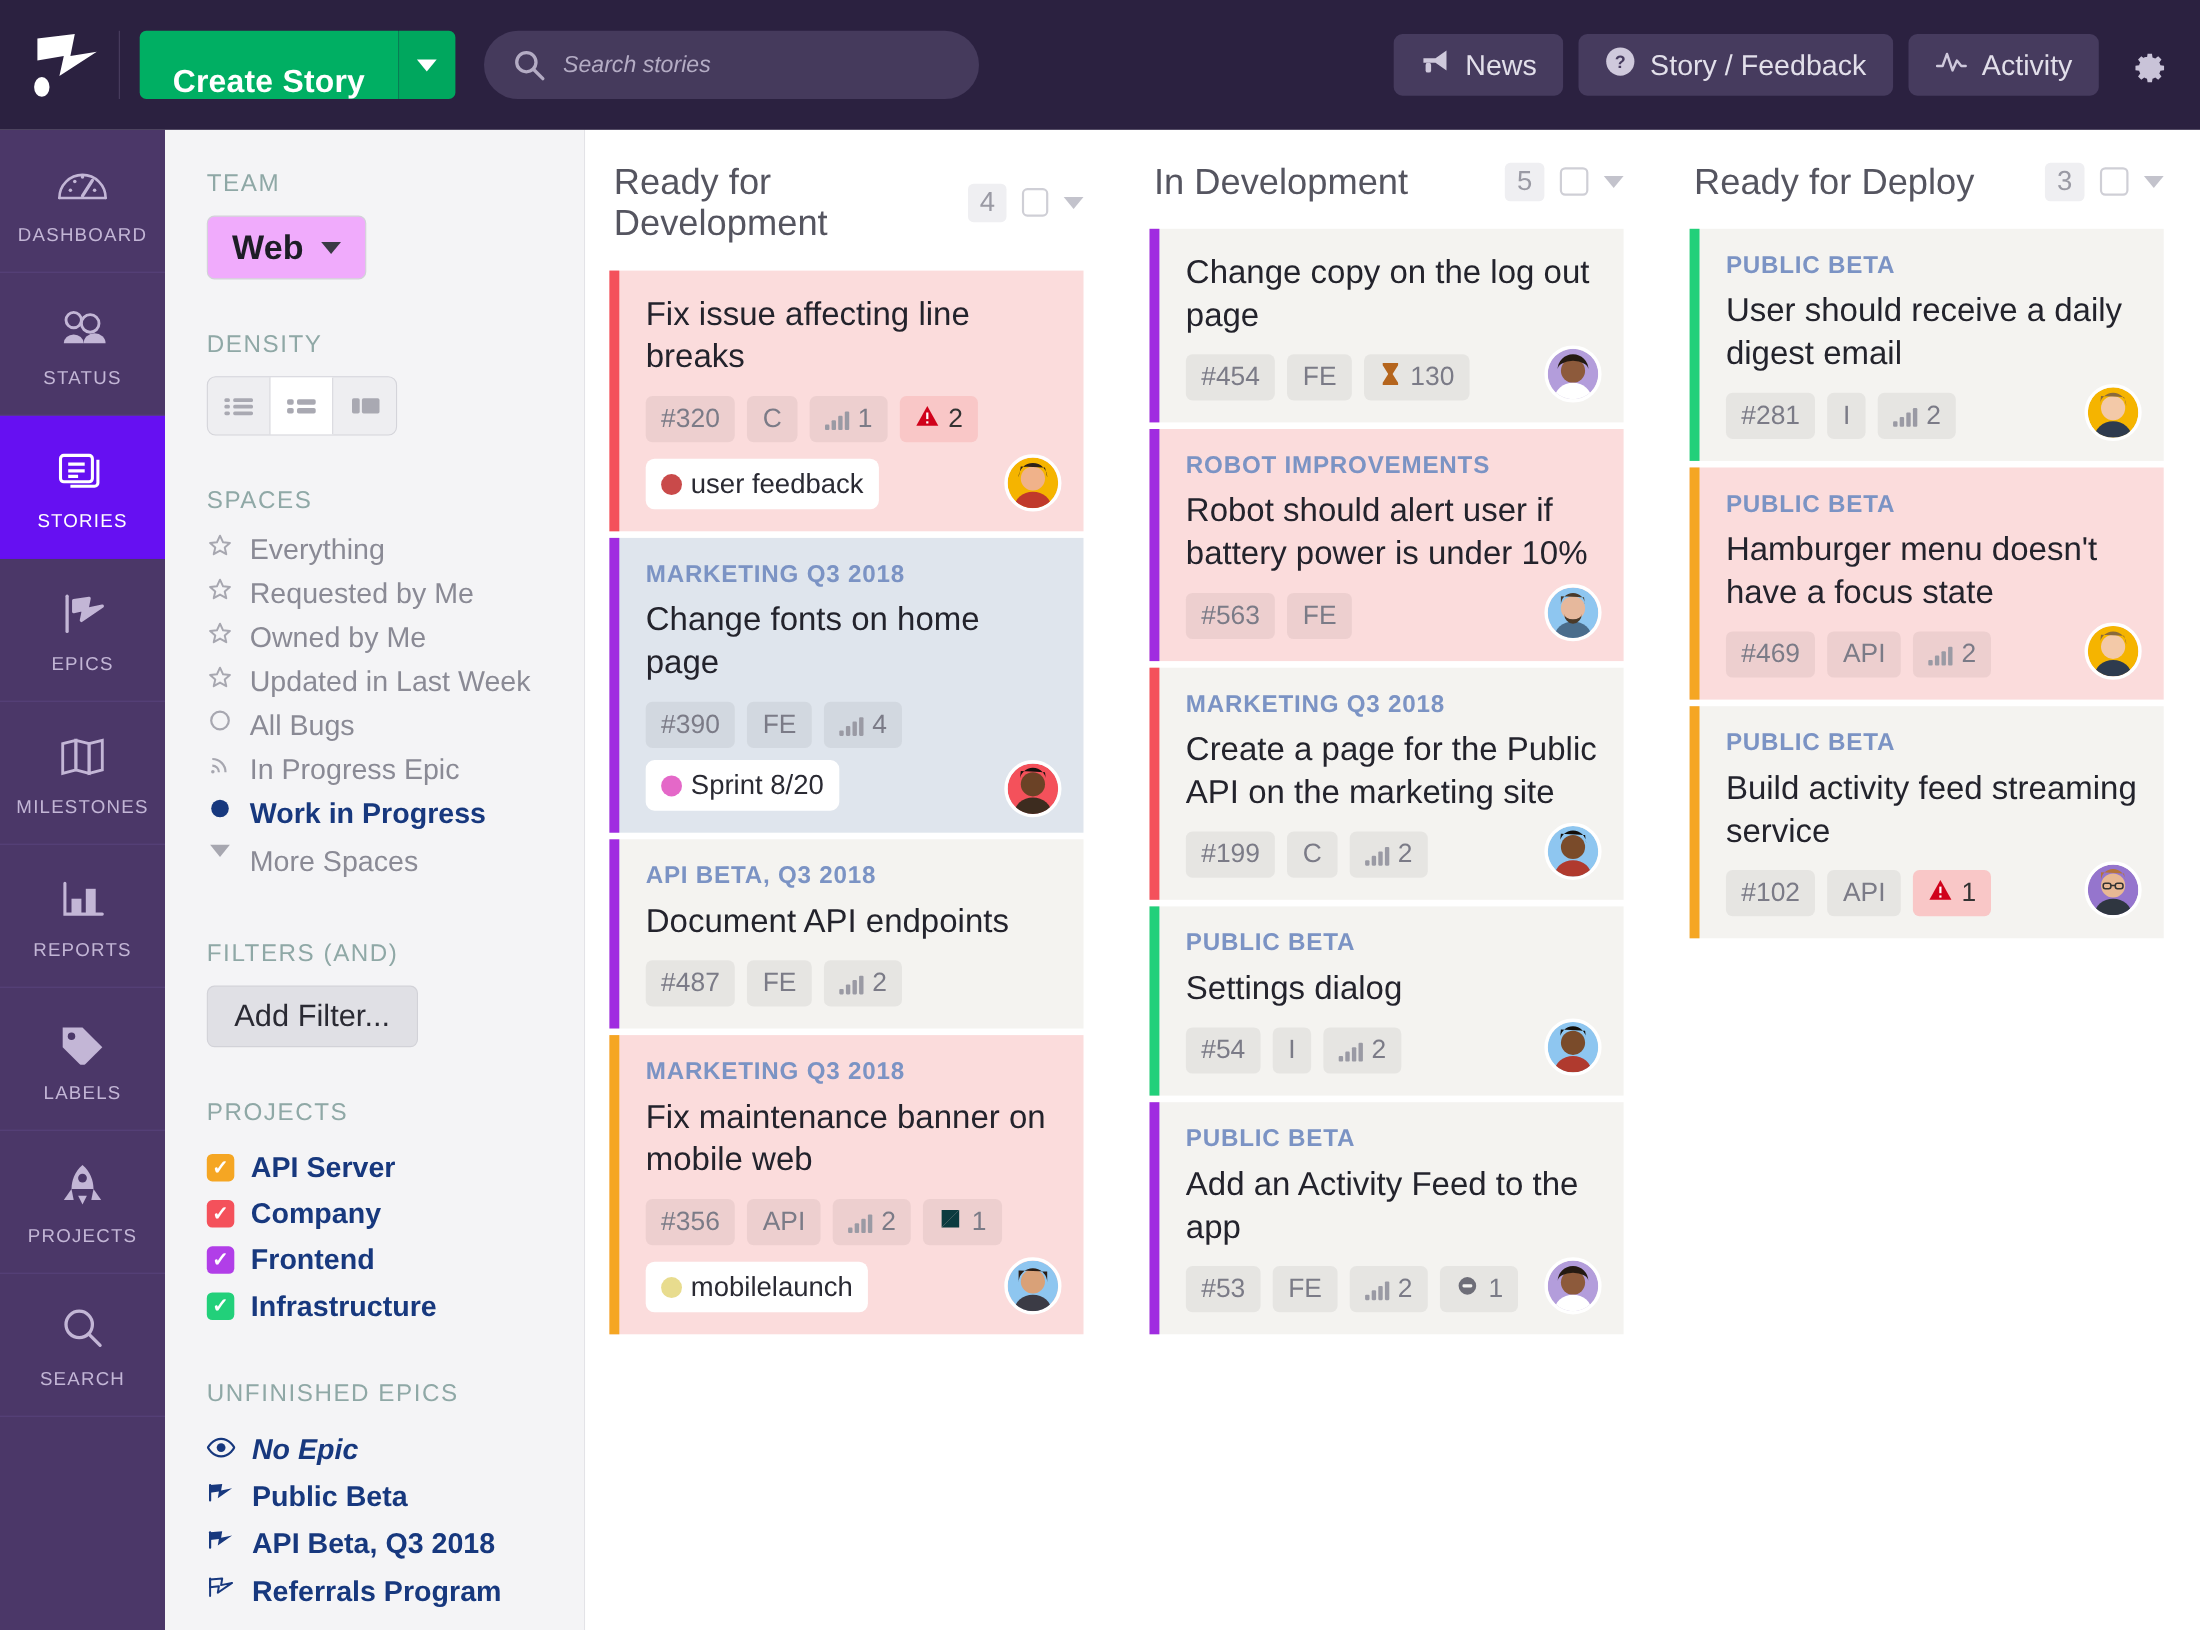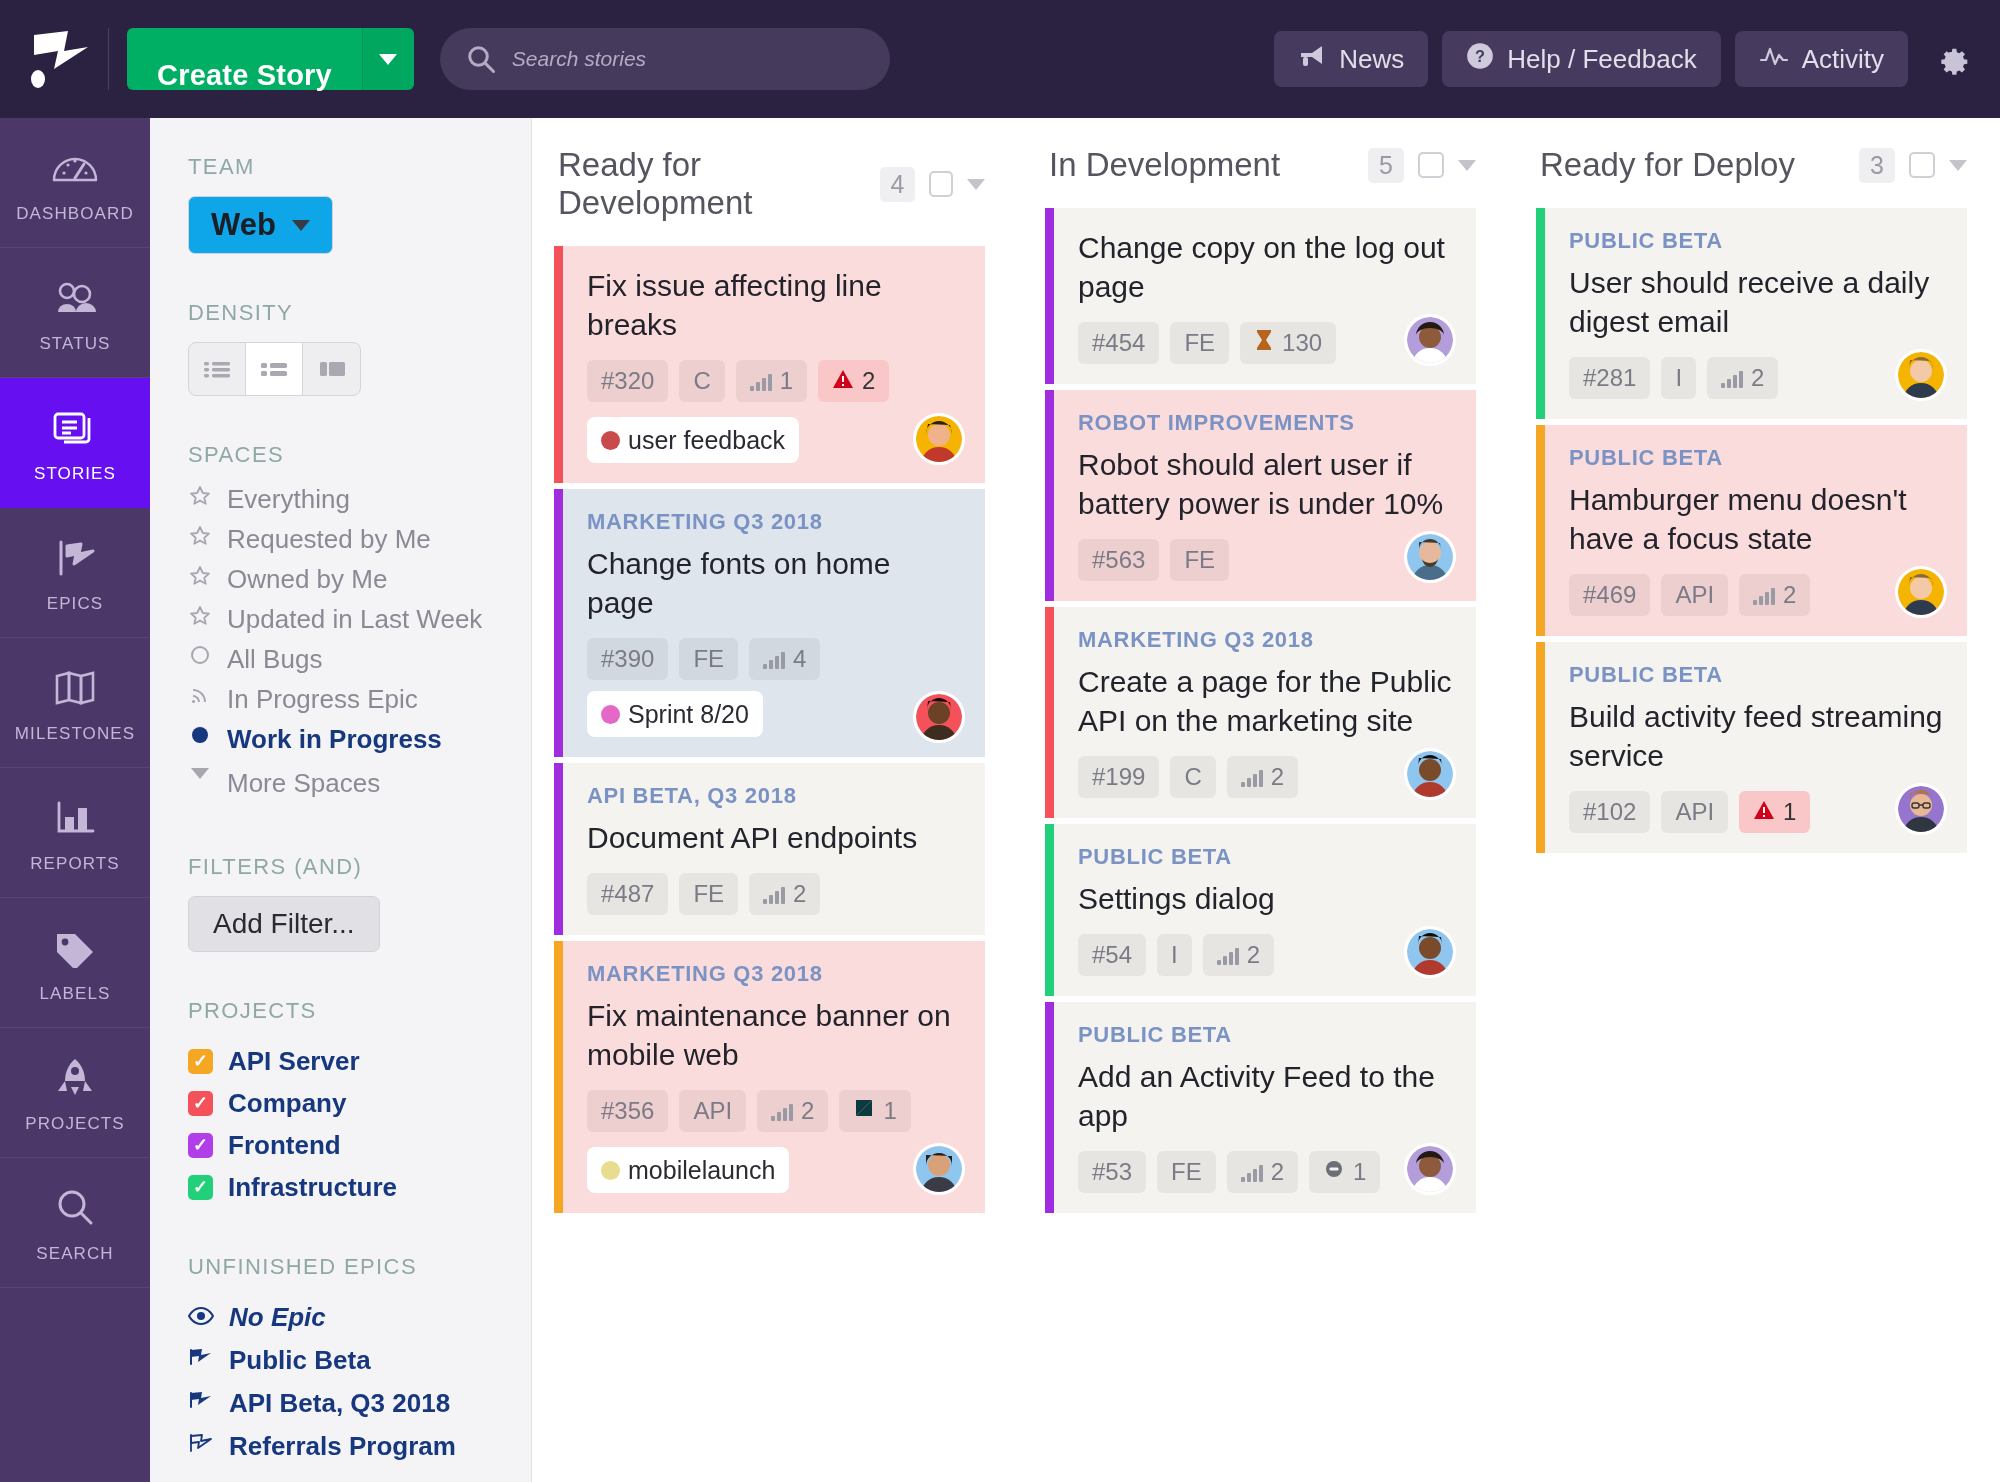--- a/index.html
+++ b/index.html
@@ -148,21 +148,21 @@
     padding: 36px 0 0 38px;
     overflow: hidden;
   }
   .sec-title {
     font-size: 22px;
     letter-spacing: 1.4px;
     color: #8fa8a6;
     margin-bottom: 16px;
   }
   .team-select {
-    background: #0ea5e9;
+    background: #f0abfc;
     border: 1px solid #d2d2d8;
     border-radius: 7px;
     height: 58px;
     padding: 0 22px;
     display: inline-flex;
     align-items: center;
     gap: 16px;
     font-size: 31px;
     font-weight: bold;
     color: #1d1d26;
@@ -367,21 +367,21 @@
       </span>
       <span>News</span>
     </button>
     <button class="pill">
       <span>
         <svg width="28" height="28" viewBox="0 0 24 24">
             <circle cx="12" cy="12" r="11" fill="#cfc9dc"></circle>
             <text x="12" y="17" font-size="14" font-weight="bold" text-anchor="middle" fill="#463b5e" font-family="Liberation Sans">?</text>
           </svg>
       </span>
-      <span>Help / Feedback</span>
+      <span>Story / Feedback</span>
     </button>
     <button class="pill">
       <span>
         <svg width="30" height="24" viewBox="0 0 30 24" fill="none" stroke="#cfc9dc" stroke-width="2.2" stroke-linejoin="round" stroke-linecap="round">
           <polyline points="2,16 7,16 11,5 16,20 20,11 24,16 28,16"></polyline>
         </svg>
       </span>
       <span>Activity</span>
     </button>
     <button class="gear-btn">

